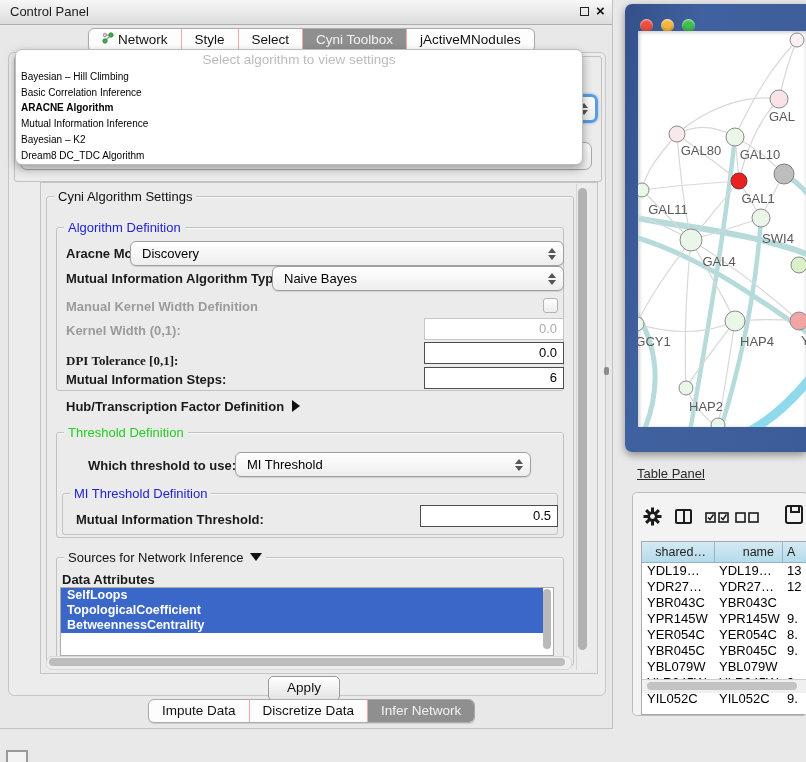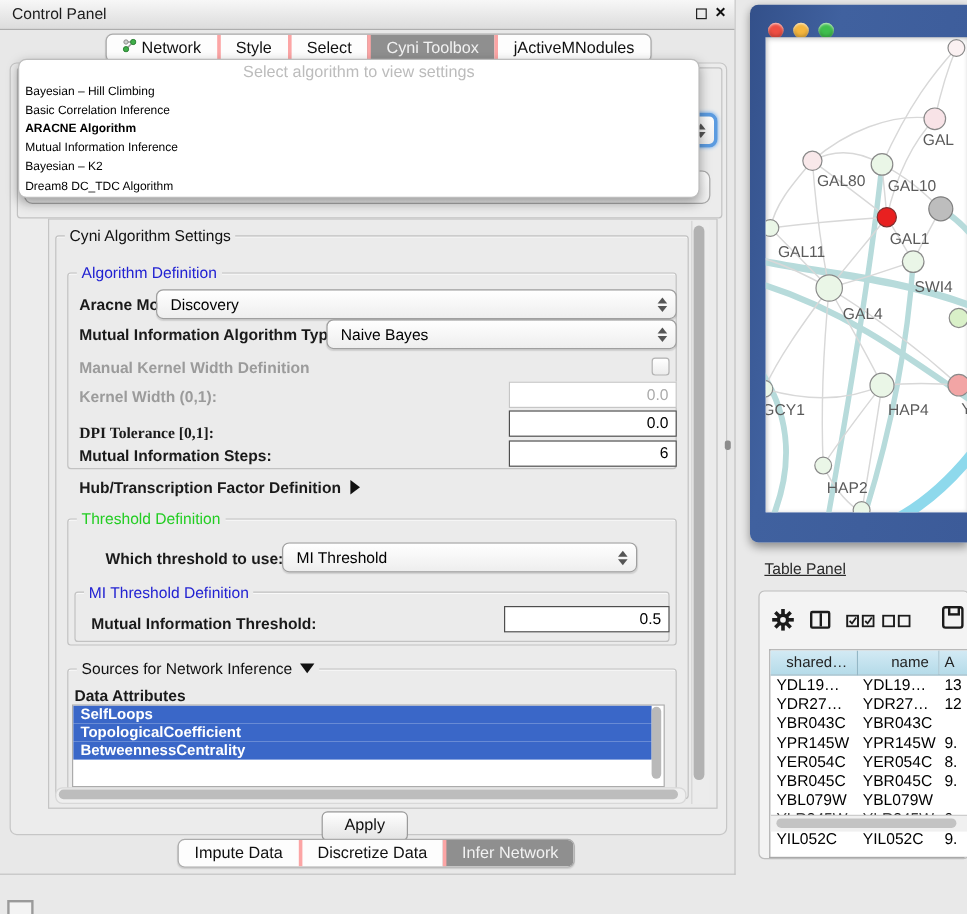--- a/index.html
+++ b/index.html
@@ -9,21 +9,21 @@
 
   
   #cp-window{left:0;top:8;width:612px;height:728px;background:#e8e8e8;border-right:1px solid #c2c2c2;border-bottom:1px solid #c2c2c2;}
   #cp-titlebar{left:0;top:0;width:612px;height:24px;background:linear-gradient(#f7f7f7,#dcdcdc);border-bottom:1px solid #adadad;}
   #cp-title{left:10px;top:4px;font-size:13px;color:#1c1c1c;}
   #cp-float{left:580px;top:7px;width:9px;height:9px;border:1.5px solid #222;background:transparent;}
   #cp-close{left:596px;top:2px;font-size:15px;font-weight:bold;color:#111;}
 
   
   .seg-bar{display:inline-flex;background:#fdfdfd;border:1px solid #ababab;border-radius:6px;overflow:hidden;box-shadow:0 1px 1px rgba(0,0,0,0.12);}
-  .seg{padding:3px 13px 4px 13px;font-size:13.5px;color:#111;border-left:3px solid #fca5a5;display:flex;align-items:center;gap:4px;white-space:nowrap;}
+  .seg{padding:3px 13px 4px 13px;font-size:13.5px;color:#111;border-left:1px solid #fca5a5;display:flex;align-items:center;gap:4px;white-space:nowrap;}
   .seg:first-child{border-left:none;}
   .seg.sel{background:#8f8f8f;color:#f2f2f2;}
   #top-tabs{left:88px;top:28px;}
   #bottom-tabs{left:148px;top:699px;}
 
   
   #cp-content{left:8px;top:52px;width:596px;height:642px;background:#ececec;border:1px solid #c6c6c6;border-radius:6px;}
   #inference-group{left:14px;top:56px;width:586px;height:124px;border:1px solid #c2c2c2;border-radius:3px;}
   #network-selector{left:20px;top:142px;width:570px;height:26px;background:linear-gradient(#fdfdfd,#efefef);border:1px solid #a8a8a8;border-radius:7px;}
   #network-selector .val{position:absolute;left:14px;top:5px;font-size:13px;color:#a9a9a9;}

